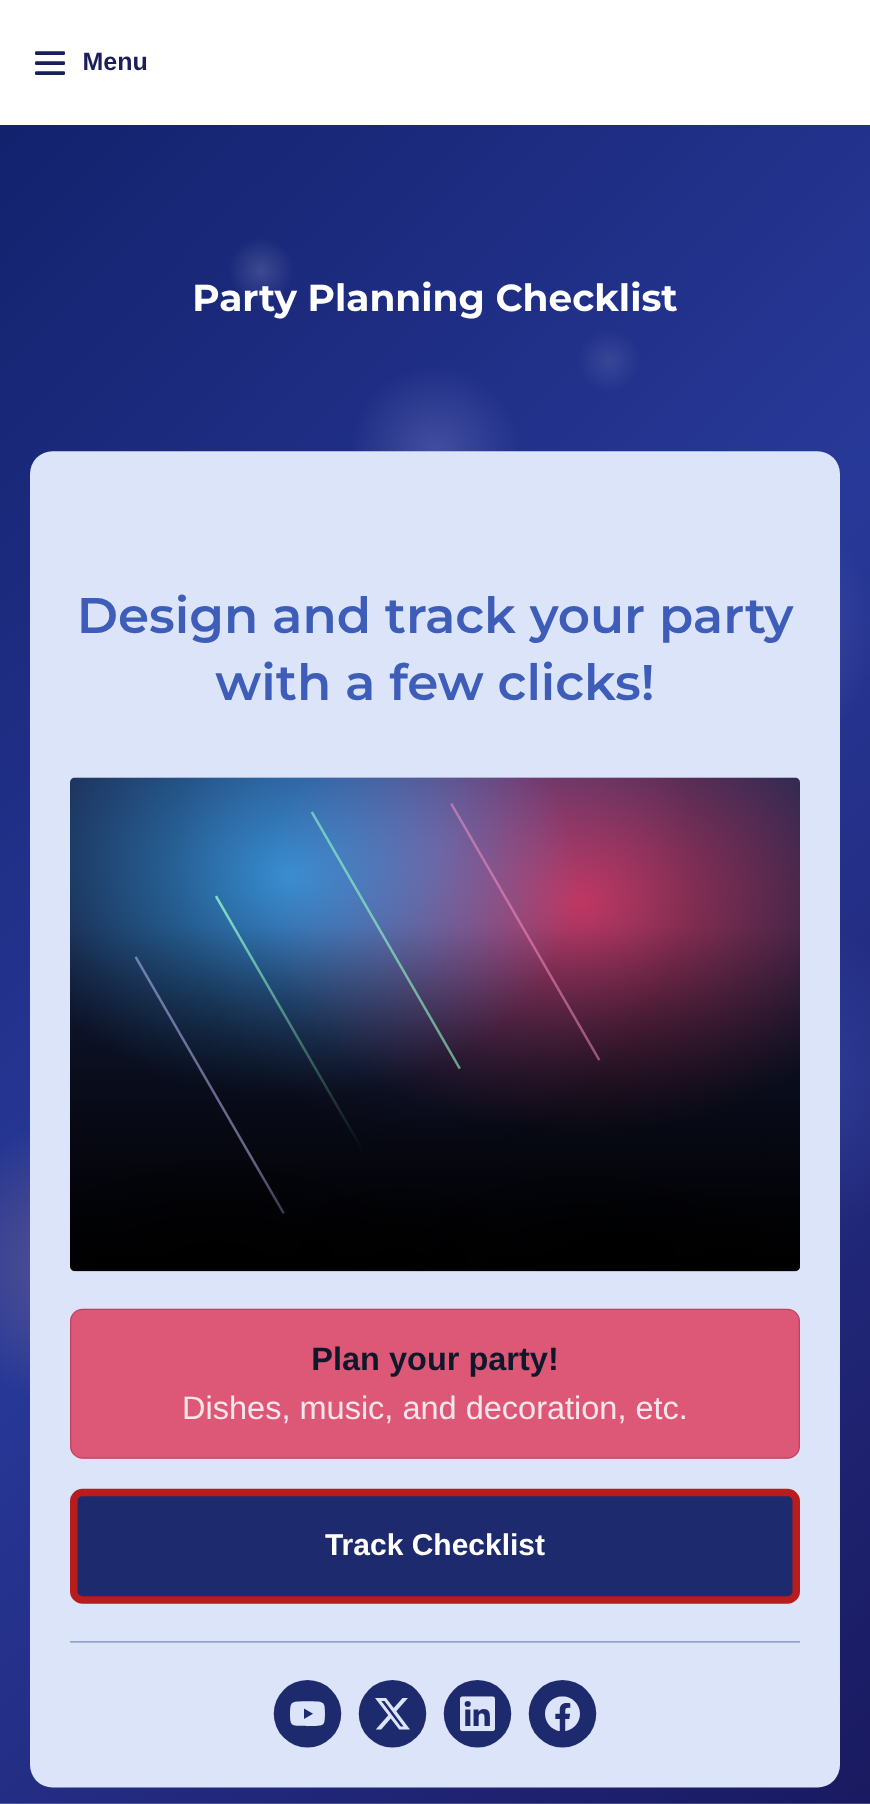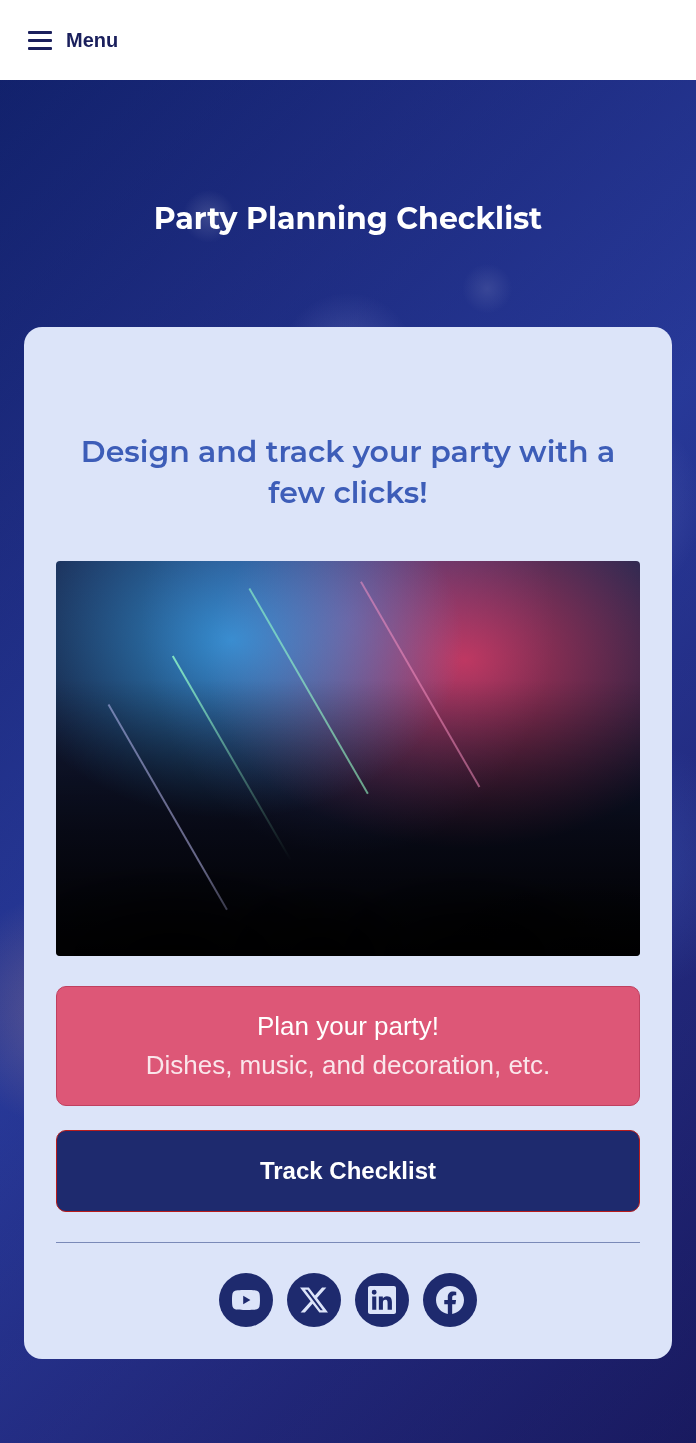--- a/index.html
+++ b/index.html
@@ -23,21 +23,21 @@
     radial-gradient(circle at 30% 15%, rgba(255,255,255,0.15) 0%, transparent 2%),
     radial-gradient(circle at 70% 20%, rgba(255,255,255,0.1) 0%, transparent 2%),
     radial-gradient(circle at 90% 60%, rgba(100,150,255,0.2) 0%, transparent 12%),
     radial-gradient(circle at 10% 70%, rgba(255,180,120,0.25) 0%, transparent 10%),
     linear-gradient(135deg, rgba(30,50,150,0.3) 0%, rgba(60,30,120,0.3) 100%);
   pointer-events: none;
 }
 
 .header {
   background: #ffffff;
-  height: 80px;
+  height: 100px;
   display: flex;
   align-items: center;
   padding: 0 28px;
   position: relative;
   z-index: 10;
 }
 
 .menu-btn {
   display: flex;
   align-items: center;
@@ -66,40 +66,40 @@
   text-align: center;
   padding: 120px 24px 90px;
   position: relative;
   z-index: 5;
   color: #fff;
 }
 
 .hero h1 {
   font-size: 30px;
   font-weight: 700;
-  margin-bottom: 0;
+  margin-bottom: 14px;
 }
 
 .hero p {
   font-size: 21px;
   color: rgba(255,255,255,0.85);
   font-weight: 400;
 }
 
 .card {
   background: #dce4f9;
   margin: 0 24px;
   border-radius: 18px;
   padding: 105px 32px 32px;
   position: relative;
   z-index: 5;
 }
 
 .card h2 {
-  font-size: 30px;
+  font-size: 40px;
   font-weight: 600;
   color: #3d5db8;
   text-align: center;
   margin-bottom: 48px;
   line-height: 1.35;
 }
 
 .party-image {
   width: 100%;
   height: 395px;
@@ -150,42 +150,42 @@
   border: 1px solid #c04060;
   border-radius: 10px;
   padding: 24px 20px;
   text-align: center;
   cursor: pointer;
   margin-bottom: 24px;
 }
 
 .btn-primary .title {
   font-size: 26px;
-  font-weight: 400;
-  color: #ffffff;
+  font-weight: 700;
+  color: #0f172a;
   display: block;
   margin-bottom: 8px;
 }
 
 .btn-primary .subtitle {
   font-size: 26px;
   color: rgba(255,255,255,0.85);
   display: block;
 }
 
 .btn-row {
   display: flex;
   gap: 20px;
   margin-bottom: 30px;
 }
 
 .btn-secondary {
   flex: 1;
   background: #1e2a6e;
-  border: 1px solid #b91c1c;
+  border: 6px solid #b91c1c;
   border-radius: 10px;
   padding: 26px 12px;
   text-align: center;
   cursor: pointer;
   font-size: 24px;
   font-weight: 600;
   color: #fff;
 }
 
 .divider {

